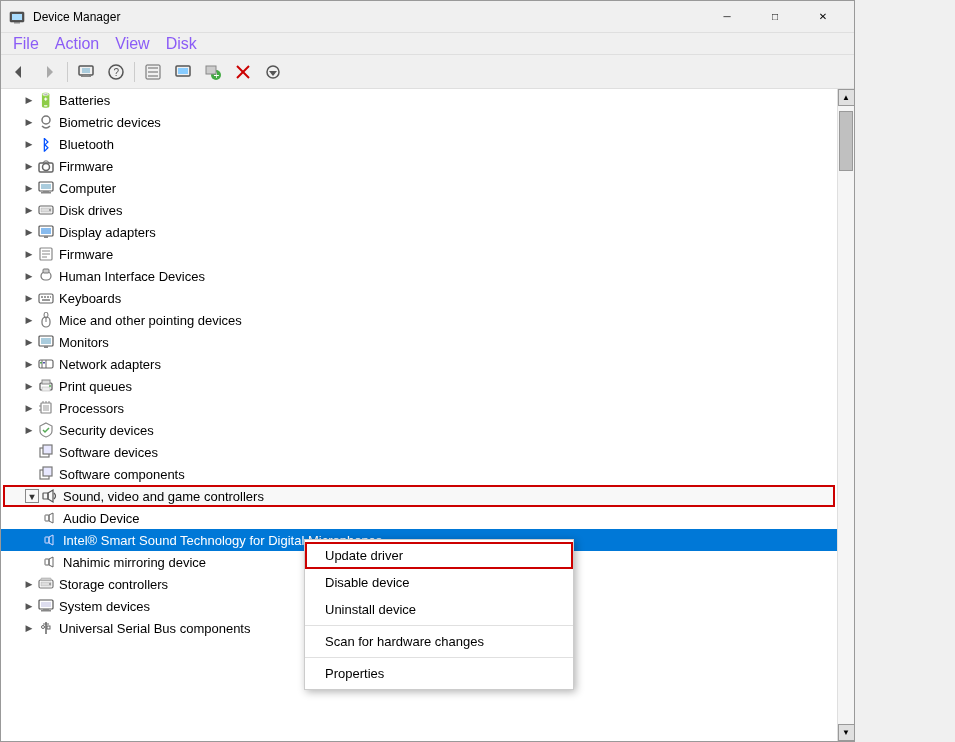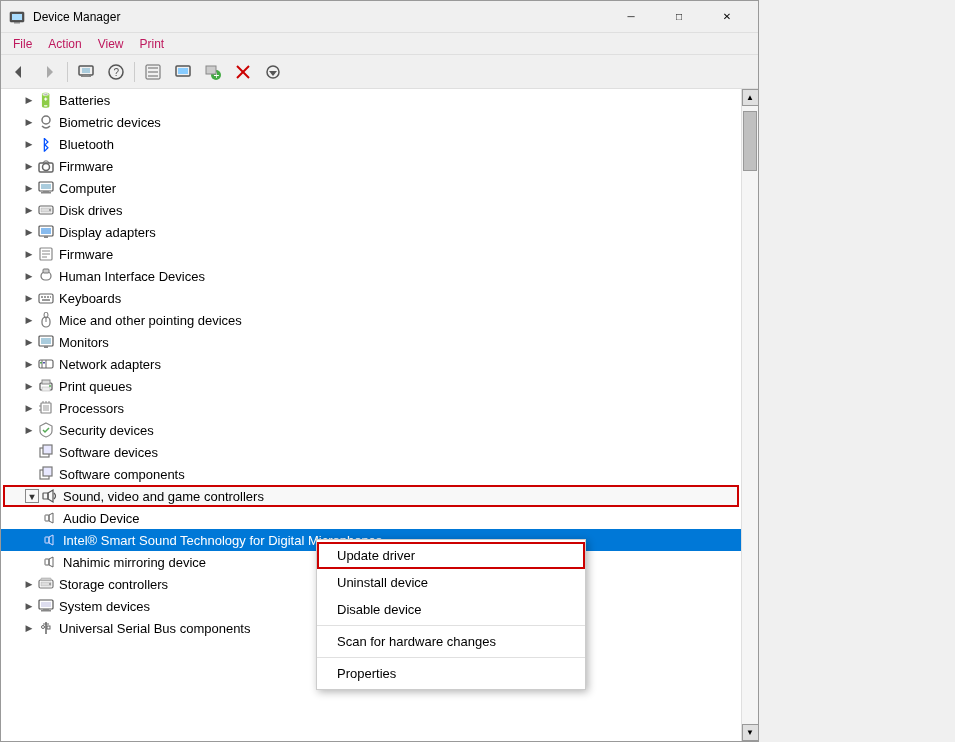--- a/index.html
+++ b/index.html
@@ -5,21 +5,21 @@
     * { margin: 0; padding: 0; box-sizing: border-box; }
     body {
       font-family: 'Segoe UI', Tahoma, Geneva, Verdana, sans-serif;
       font-size: 13px;
       background: #f0f0f0;
       width: 955px;
       height: 742px;
       overflow: hidden;
     }
     .window {
-      width: 759px;
+      width: 855px;
       height: 742px;
       background: #fff;
       border: 1px solid #999;
       display: flex;
       flex-direction: column;
     }
     .title-bar {
       background: #f0f0f0;
       height: 32px;
       display: flex;
@@ -60,23 +60,23 @@
     .menu-bar {
       height: 22px;
       display: flex;
       align-items: center;
       padding: 0 4px;
       background: #f0f0f0;
       border-bottom: 1px solid #dfdfdf;
     }
     .menu-item {
       padding: 2px 8px;
-      font-size: 12px;
+      font-size: 16px;
       cursor: pointer;
-      color: #be185d;
+      color: #8b5cf6;
     }
     .toolbar {
       height: 34px;
       display: flex;
       align-items: center;
       padding: 0 4px;
       border-bottom: 1px solid #dfdfdf;
       background: #f0f0f0;
       gap: 2px;
     }
@@ -174,21 +174,21 @@
       flex-shrink: 0;
     }
     .tree-label {
       font-size: 13px;
       color: inherit;
     }
     .tree-item.selected .tree-label { color: #fff; }
     
     .context-menu {
       position: absolute;
-      left: 315px;
+      left: 303px;
       top: 450px;
       width: 270px;
       background: #fff;
       border: 1px solid #ccc;
       box-shadow: 2px 2px 8px rgba(0,0,0,0.3);
       z-index: 1000;
       padding: 2px 0;
     }
     .ctx-item {
       padding: 6px 20px;
@@ -248,21 +248,21 @@
       <button class="title-btn">─</button>
       <button class="title-btn">□</button>
       <button class="title-btn close">✕</button>
     </div>
   </div>
 
   <div class="menu-bar">
     <span class="menu-item">File</span>
     <span class="menu-item">Action</span>
     <span class="menu-item">View</span>
-    <span class="menu-item">Print</span>
+    <span class="menu-item">Disk</span>
   </div>
 
   <div class="toolbar">
     <button class="toolbar-btn">
       <svg width="16" height="16" viewBox="0 0 16 16">
           <polygon points="10,2 4,8 10,14" fill="#555"></polygon>
         </svg>
     </button>
     <button class="toolbar-btn">
       <svg width="16" height="16" viewBox="0 0 16 16">
@@ -614,22 +614,22 @@
               <line x1="5" y1="4" x2="11" y2="4" stroke="#666" stroke-width="1"></line>
               <circle cx="5" cy="7" r="1.5" fill="none" stroke="#666" stroke-width="1"></circle>
               <rect x="9" y="6" width="3" height="3" fill="none" stroke="#666" stroke-width="1"></rect>
             </svg>
         </div>
         <span class="tree-label">Universal Serial Bus components</span>
       </div>
 
       <div class="context-menu">
         <div class="ctx-item update-driver-highlighted">Update driver</div>
+        <div class="ctx-item">Disable device</div>
         <div class="ctx-item">Uninstall device</div>
-        <div class="ctx-item">Disable device</div>
         <div class="ctx-separator"></div>
         <div class="ctx-item">Scan for hardware changes</div>
         <div class="ctx-separator"></div>
         <div class="ctx-item bold">Properties</div>
       </div>
     </div>
 
     <div class="scrollbar">
       <div class="scroll-btn">▲</div>
       <div class="scroll-track">

